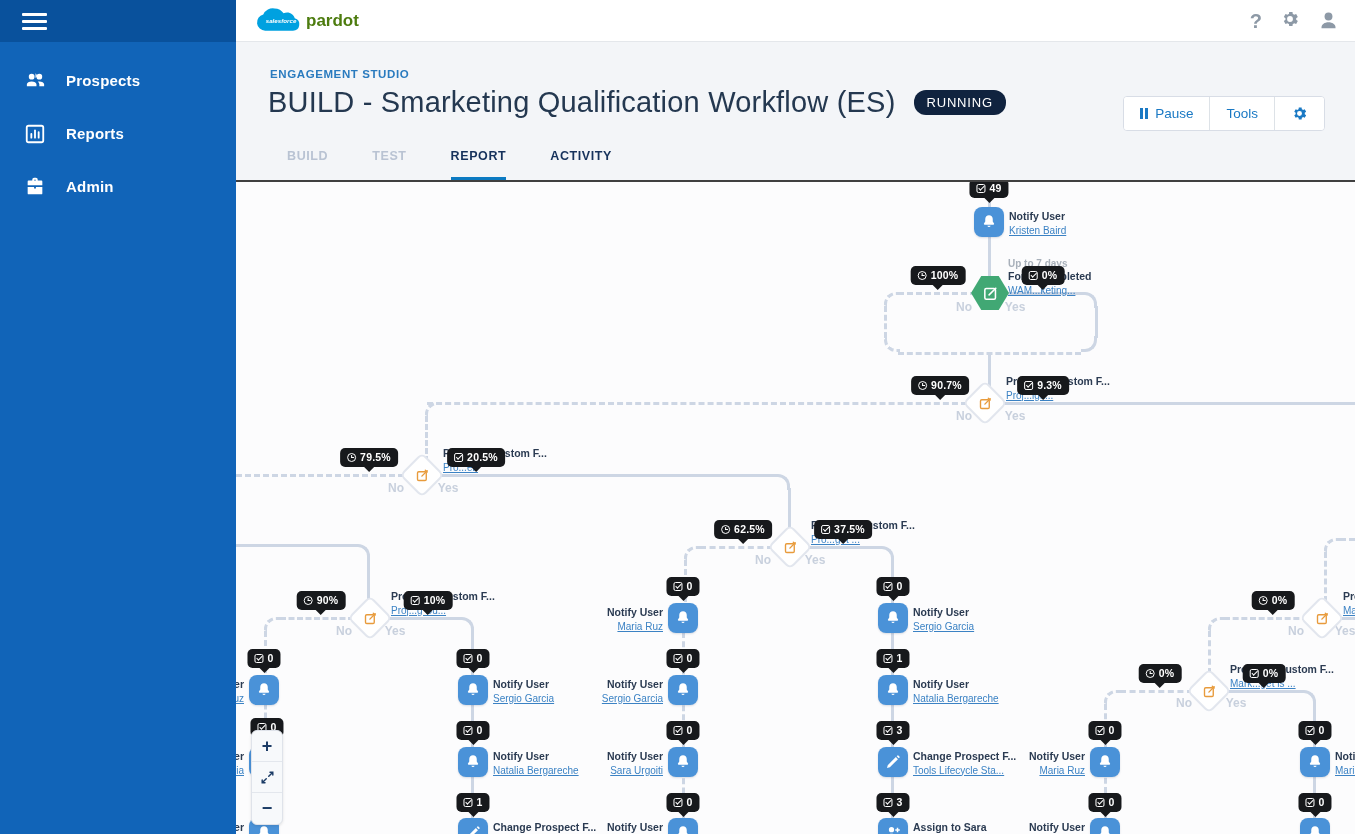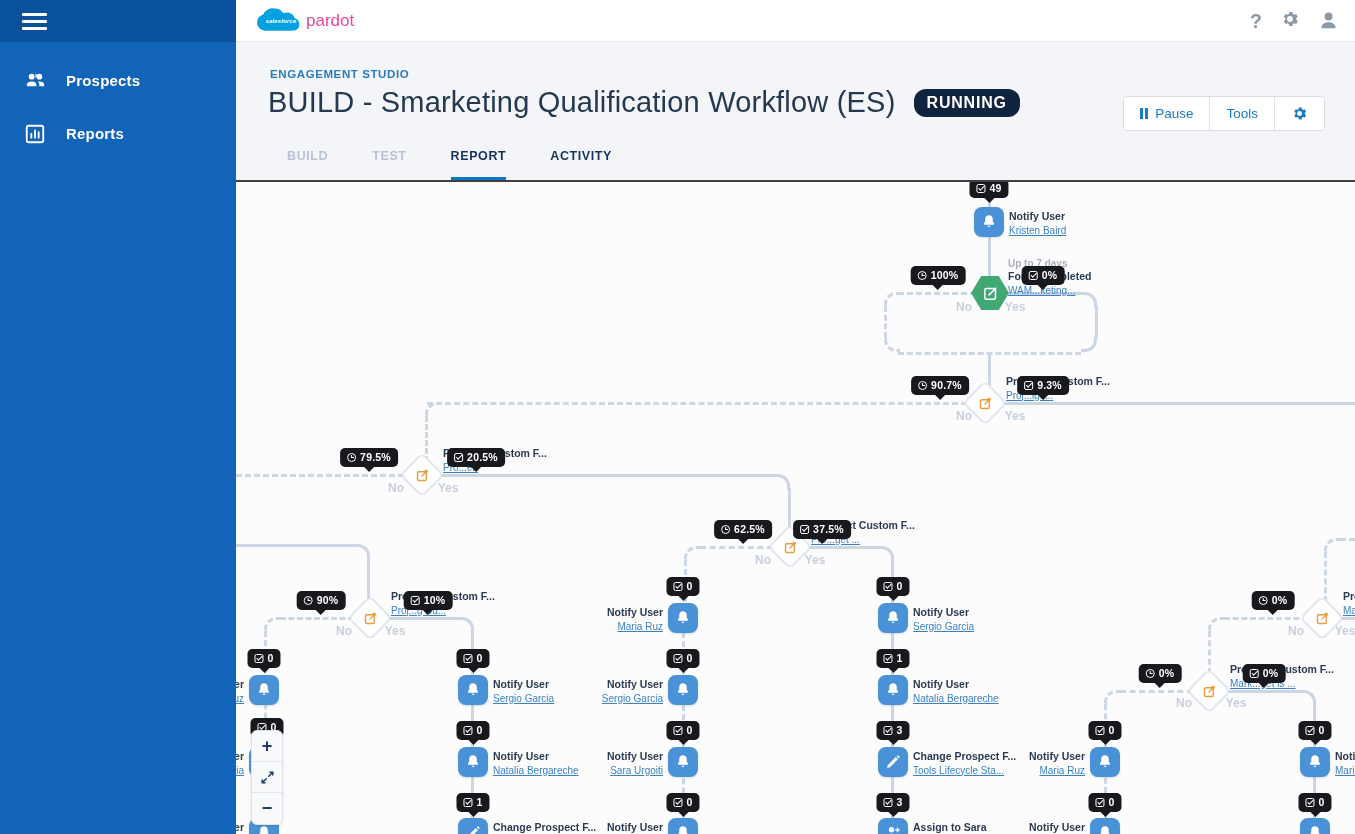--- a/index.html
+++ b/index.html
@@ -13,32 +13,32 @@
   .nav { margin-top:12px; }
   .nav-item { display:flex; align-items:center; height:53px; padding-left:22px; cursor:pointer; color:#fff; }
   .nav-item .nicon { width:26px; height:26px; margin-right:18px; display:flex; align-items:center; justify-content:center; }
   .nav-item .nlabel { font-size:15px; font-weight:bold; letter-spacing:.2px; }
 
   
   .main { position:absolute; left:236px; top:0; right:0; bottom:0; }
 
   .topbar { position:relative; height:42px; background:#fff; border-bottom:1px solid #e4e7eb; }
   .brand { position:absolute; left:20px; top:3px; display:flex; align-items:center; }
-  .brand .pardot { color:#ec4899; font-size:17px; margin-left:4px; margin-top:4px; }
+  .brand .pardot { color:#4d7c0f; font-size:17px; margin-left:4px; margin-top:4px;font-weight:bold; }
   .searchbox { position:absolute; left:407px; top:6px; width:298px; height:30px; border:1px solid #ccd4dc; border-radius:4px; display:flex; align-items:center; padding:0 10px; background:#fff; }
   .searchbox input { border:0; outline:none; font-size:13px; color:#54698d; margin-left:9px; width:240px; font-family:"Liberation Sans",sans-serif; }
   .searchbox input::placeholder { color:#69788c; }
   .top-icons { position:absolute; right:16px; top:0; height:42px; display:flex; align-items:center; gap:18px; color:#8d99a6; }
   .help-q { font-size:20px; font-weight:bold; color:#8d99a6; cursor:pointer; }
 
   .header { position:relative; height:140px; background:#f3f5f8; border-bottom:2px solid #404040; }
   .eyebrow { position:absolute; left:34px; top:26px; font-size:11.5px; font-weight:bold; letter-spacing:.6px; color:#2a7bbf; }
   .title-row { position:absolute; left:32px; top:44px; display:flex; align-items:center; }
   .page-title { font-size:29px; font-weight:300; color:#243850; letter-spacing:.2px; }
-  .status-pill { margin-left:18px; background:#10233f; color:#fff; font-size:16px; font-weight:bold; letter-spacing:.8px; padding:5px 13px; border-radius:12px; }
+  .status-pill { margin-left:18px; background:#10233f; color:#fff; font-size:13px; font-weight:normal; letter-spacing:.8px; padding:5px 13px; border-radius:12px; }
   .hbtns { position:absolute; right:30px; top:54px; display:flex; border:1px solid #d8dde6; border-radius:4px; background:#fff; overflow:hidden; }
   .hbtn { padding:8px 16px; font-size:13.5px; color:#1a79c4; border-right:1px solid #dde2e7; cursor:pointer; display:flex; align-items:center; gap:7px; background:#fff; }
   .hbtn:last-child { border-right:0; }
   .pause-ic { display:inline-flex; gap:2px; }
   .pause-ic i { width:3px; height:11px; background:#1a79c4; display:block; }
 
   .tabs { position:absolute; left:51px; bottom:0; display:flex; gap:44px; }
   .tab { font-size:12.5px; font-weight:bold; letter-spacing:.6px; padding-bottom:14px; cursor:pointer; color:#16325c; }
   .tab.dim { color:#b9c3d3; }
   .tab.active { border-bottom:3px solid #0b7ac2; }
@@ -106,20 +106,28 @@
       <span class="nlabel">Prospects</span>
     </div>
     <div class="nav-item">
       <span class="nicon">
         <svg viewBox="0 0 24 24" width="22" height="22" fill="none" stroke="#fff" stroke-width="2">
             <rect x="3" y="3" width="18" height="18" rx="2"></rect>
             <path d="M8 16v-4M12 16V8M16 16v-6" stroke-linecap="round"></path>
           </svg>
       </span>
       <span class="nlabel">Reports</span>
+    </div>
+    <div class="nav-item">
+      <span class="nicon">
+        <svg viewBox="0 0 24 24" width="22" height="22" fill="#fff">
+            <path d="M9 5V4a2 2 0 012-2h2a2 2 0 012 2v1h4a1 1 0 011 1v4H4V6a1 1 0 011-1h4zm2 0h2V4h-2v1zM4 12h7v1.5h2V12h7v7a1 1 0 01-1 1H5a1 1 0 01-1-1v-7z"></path>
+          </svg>
+      </span>
+      <span class="nlabel">Admin</span>
     </div>
   </div>
 </div>
 
 <div class="main">
 
   <div class="topbar">
     <div class="brand">
       <svg width="46" height="32" viewBox="0 0 52 36">
         <path fill="#00a1e0" d="M21 6c4.3 0 8.1 2.2 10.2 5.6a8.7 8.7 0 014-1c4.1 0 7.6 2.8 8.6 6.6a7.2 7.2 0 01-2 14.1H10.4A9.4 9.4 0 018.2 12.8 11.8 11.8 0 0121 6z"></path>
@@ -529,21 +537,21 @@
         </span>
       </div>
       <div class="bdg" style="left: 753px; top: 16px;"><span class="bic check"></span>49</div>
       <div class="bdg" style="left: 702px; top: 103px;"><span class="bic clock"></span>100%</div>
       <div class="bdg" style="left: 807px; top: 103px;"><span class="bic check"></span>0%</div>
       <div class="bdg" style="left: 704px; top: 213px;"><span class="bic clock"></span>90.7%</div>
       <div class="bdg" style="left: 807px; top: 213px;"><span class="bic check"></span>9.3%</div>
       <div class="bdg" style="left: 133px; top: 285px;"><span class="bic clock"></span>79.5%</div>
       <div class="bdg" style="left: 240px; top: 285px;"><span class="bic check"></span>20.5%</div>
       <div class="bdg" style="left: 507px; top: 357px;"><span class="bic clock"></span>62.5%</div>
-      <div class="bdg" style="left: 586px; top: 357px;"><span class="bic check"></span>37.5%</div>
+      <div class="bdg" style="left: 607px; top: 357px;"><span class="bic check"></span>37.5%</div>
       <div class="bdg" style="left: 85px; top: 428px;"><span class="bic clock"></span>90%</div>
       <div class="bdg" style="left: 192px; top: 428px;"><span class="bic check"></span>10%</div>
       <div class="bdg" style="left: 1037px; top: 428px;"><span class="bic clock"></span>0%</div>
       <div class="bdg" style="left: 924px; top: 501px;"><span class="bic clock"></span>0%</div>
       <div class="bdg" style="left: 1028px; top: 501px;"><span class="bic check"></span>0%</div>
       <div class="bdg" style="left: 28px; top: 486px;"><span class="bic check"></span>0</div>
       <div class="bdg" style="left: 31px; top: 555px;"><span class="bic check"></span>0</div>
       <div class="bdg" style="left: 237px; top: 486px;"><span class="bic check"></span>0</div>
       <div class="bdg" style="left: 237px; top: 558px;"><span class="bic check"></span>0</div>
       <div class="bdg" style="left: 237px; top: 630px;"><span class="bic check"></span>1</div>

